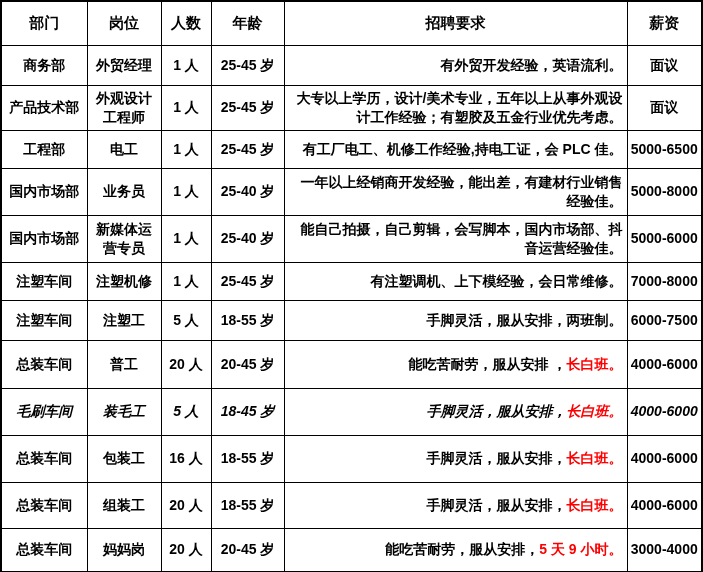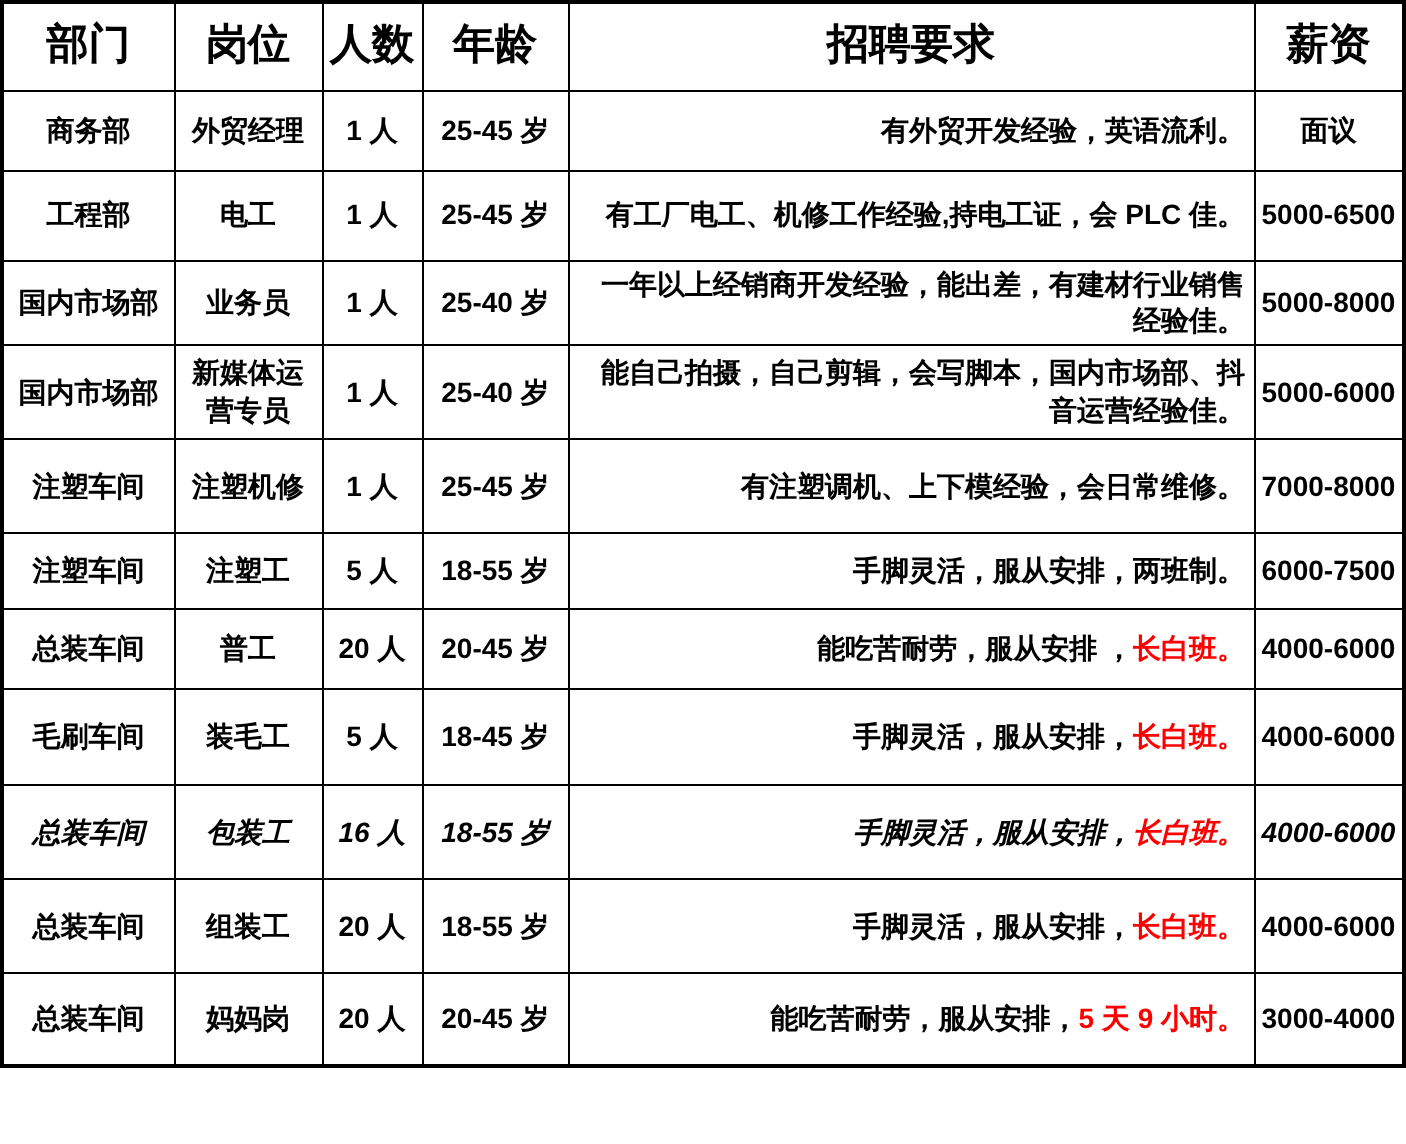--- a/index.html
+++ b/index.html
@@ -30,21 +30,21 @@
   th, td {
     border: 1px solid var(--border);
     text-align: center;
     vertical-align: middle;
     padding: 2px;
     font-size: 14px;
     line-height: 1.35;
     overflow: hidden;
     word-break: break-all;
   }
-  thead th { font-size: 21px; }
+  thead th { font-size: 15px; }
   thead tr { height: 44px; }
   col.c-dept  { width: 86px; }
   col.c-pos   { width: 74px; }
   col.c-count { width: 50px; }
   col.c-age   { width: 73px; }
   col.c-req   { width: 343px; }
   col.c-sal   { width: 75px; }
   td.req {
     text-align: right;
     padding-left: 6px;
@@ -91,20 +91,28 @@
     <tbody>
   <tr>
     <td>商务部</td>
     <td>外贸经理</td>
     <td>1 人</td>
     <td>25-45 岁</td>
     <td class="req"><span>有外贸开发经验，英语流利。</span></td>
     <td>面议</td>
   </tr>
 
+  <tr>
+    <td>产品技术部</td>
+    <td>外观设计工程师</td>
+    <td>1 人</td>
+    <td>25-45 岁</td>
+    <td class="req"><span>大专以上学历，设计/美术专业，五年以上从事外观设计工作经验；有塑胶及五金行业优先考虑。</span></td>
+    <td>面议</td>
+  </tr>
 
   <tr>
     <td>工程部</td>
     <td>电工</td>
     <td>1 人</td>
     <td>25-45 岁</td>
     <td class="req"><span>有工厂电工、机修工作经验,持电工证，会 PLC 佳。</span></td>
     <td>5000-6500</td>
   </tr>
 

